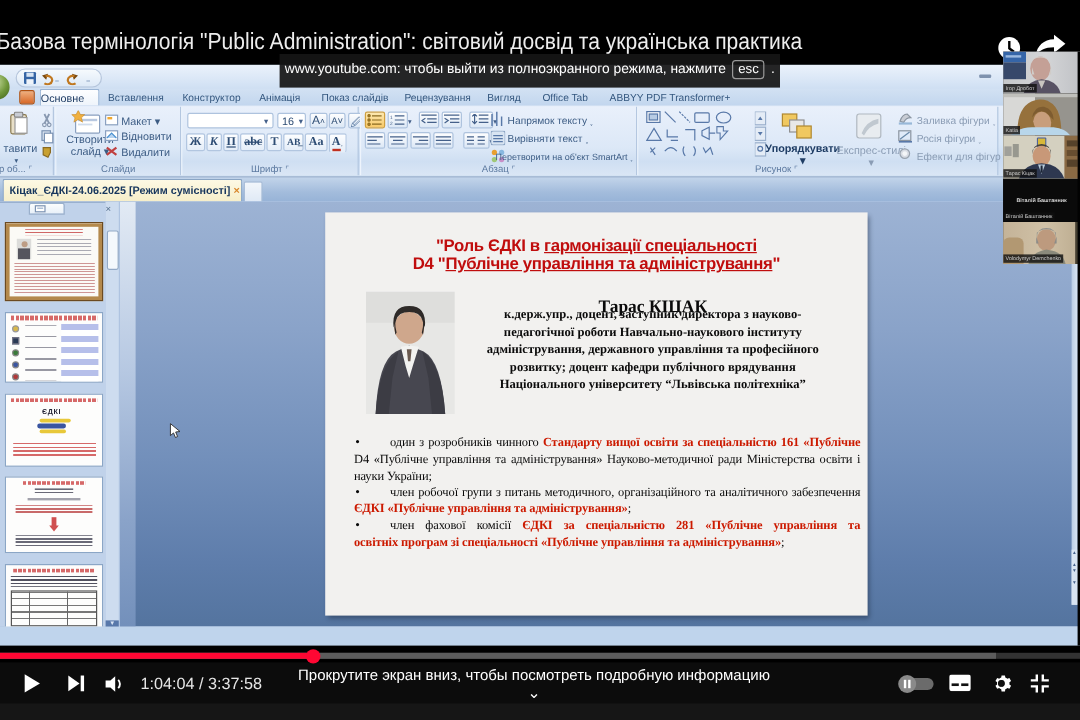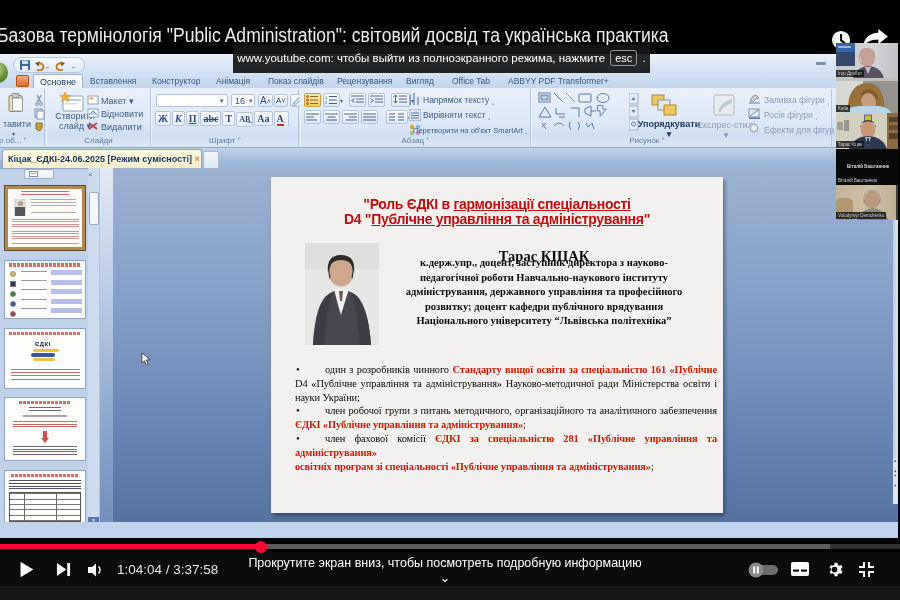--- a/index.html
+++ b/index.html
@@ -30,21 +30,21 @@
   font-size:9px; color:#1e3c64;}
 #titlebar { left:0; top:0; width:900px; height:26px;
   background:linear-gradient(#ebf2fb,#d9e6f6 50%,#c6d9f0); }
 #qat { left:13px; top:3px; width:72px; height:16px; border:1px solid #b6c6dc; border-radius:8px;
   background:linear-gradient(#f6fafd,#dde9f7); }
 #tabrow { left:0; top:20px; width:900px; height:14px; background:linear-gradient(#d2e1f3,#c2d6ee); }
 .tab { position:absolute; top:21px; height:13px; line-height:13px; color:#33567e;
   font-size:8.5px; white-space:nowrap; }
 #tab-active { position:absolute; left:33px; top:20px; width:50px; height:14px;
   background:linear-gradient(#fdfeff,#eef4fb); border:1px solid #9ab4d4; border-bottom:none;
-  border-radius:2px 2px 0 0; color:#1e3c64; line-height:14px; text-align:center; font-size:9px;
+  border-radius:2px 2px 0 0; color:#1e3c64; line-height:14px; text-align:left; font-size:9px;
   z-index:3;}
 #ribbon { left:0; top:34px; width:900px; height:60px;
   background:linear-gradient(#e6eefa,#d8e6f6 55%,#c9dbf2 75%,#d4e2f3); border-bottom:1px solid #93a9c6;}
 .rgroup { position:absolute; top:35px; height:57px; border-right:1px solid #b4c7e0;
   border-left:1px solid #eef4fc;
   background:linear-gradient(#e9f0fb,#dce8f7 60%,#cfdff2 80%,#dae6f5); }
 .glabel { position:absolute; bottom:1px; left:0; width:100%; text-align:center;
   color:#5d7aa0; font-size:8px; white-space:nowrap; }
 .rlbl { position:absolute; color:#3c5c84; font-size:8.5px; white-space:nowrap; }
 .fbx { display:inline-block; border:1px solid #b2c6e0; border-radius:2px; padding:0 2px;
@@ -477,21 +477,20 @@
         </div>        
           <div id="kname">Тарас КІЦАК</div>
         <div id="kdesc">к.держ.упр., доцент, заступник директора з науково-<br>педагогічної роботи Навчально-наукового інституту<br>адміністрування, державного управління та професійного<br>розвитку; доцент кафедри публічного врядування<br>Національного університету “Львівська політехніка”</div>
         <div id="bullets">
           <div class="f">один з розробників чинного <span class="red">Стандарту вищої освіти за спеціальністю 161 «Публічне</span></div>
           <div>D4 «Публічне управління та адміністрування» Науково-методичної ради Міністерства освіти і</div>
           <div class="last">науки України;</div>
           <div class="f">член робочої групи з питань методичного, організаційного та аналітичного забезпечення</div>
           <div class="last"><span class="red">ЄДКІ «Публічне управління та адміністрування»</span>;</div>
           <div class="f">член фахової комісії <span class="red">ЄДКІ за спеціальністю 281 «Публічне управління та</span></div>
-          <div class="last"><span class="red">адміністрування»</span></div>
           <div class="last"><span class="red">освітніх програм зі спеціальності «Публічне управління та адміністрування»</span>;</div>
         </div>
       </div>
       <div class="abs" id="vscroll"></div>
       <div class="abs" style="left:88px; top:349px; width:11px; height:7px; background:#5878aa;
         color:#dce6f4; font-size:5px; line-height:6px; text-align:center;">▼</div>
       <div class="abs" style="left:893px; top:290px; width:4.5px; height:46px; background:#d8e4f2;
         color:#44608a; font-size:4px; line-height:5px; text-align:center;">▲<br><br>▲<br>▼<br><br>▼</div>
 
       <svg class="abs" style="left:141px; top:184px;" width="10" height="14" viewBox="0 0 10 14">

